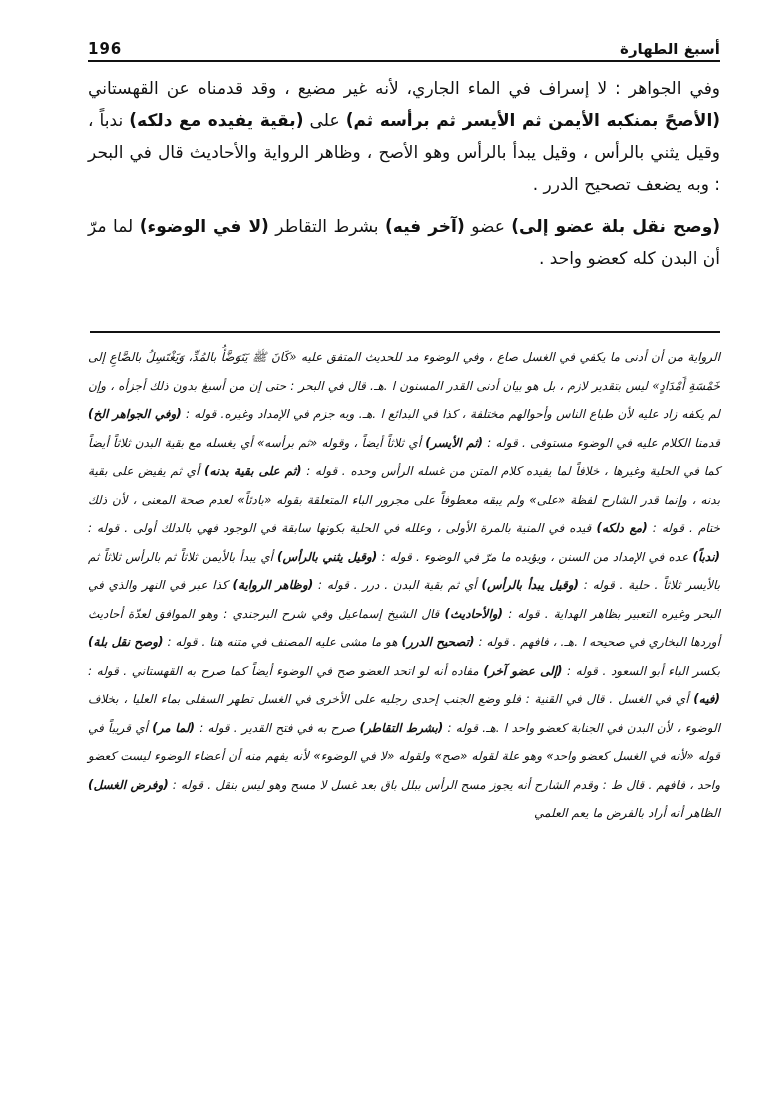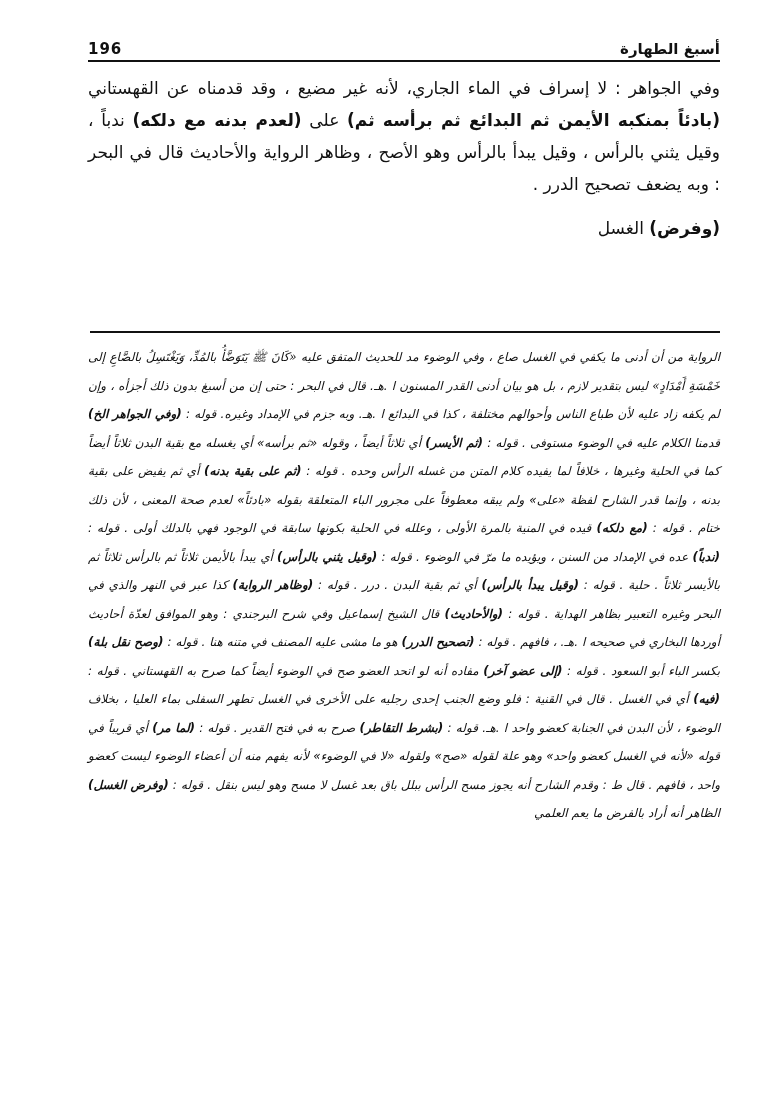--- a/index.html
+++ b/index.html
@@ -37,22 +37,22 @@
 
 <div class="page">
 
   <div class="running-head">
     <span class="title">أسبغ الطهارة</span>
     <span class="pageno">196</span>
   </div>
   <div class="head-rule"></div>
 
   <div class="matn">
-    <p><span>وفي الجواهر : لا إسراف في الماء الجاري، لأنه غير مضيع ، وقد قدمناه عن القهستاني </span><span class="b">(بادئاً بمنكبه الأيمن ثم البدائع ثم برأسه ثم)</span><span> على </span><span class="b">(لعدم بدنه مع دلكه)</span><span> ندباً ، وقيل يثني بالرأس ، وقيل يبدأ بالرأس وهو الأصح ، وظاهر الرواية والأحاديث قال في البحر : وبه يضعف تصحيح الدرر .</span></p>
-    <p><span class="b">(وفرض)</span><span> الغسل</span></p>
+    <p><span>وفي الجواهر : لا إسراف في الماء الجاري، لأنه غير مضيع ، وقد قدمناه عن القهستاني </span><span class="b">(الأصحً بمنكبه الأيمن ثم الأيسر ثم برأسه ثم)</span><span> على </span><span class="b">(بقية يفيده مع دلكه)</span><span> ندباً ، وقيل يثني بالرأس ، وقيل يبدأ بالرأس وهو الأصح ، وظاهر الرواية والأحاديث قال في البحر : وبه يضعف تصحيح الدرر .</span></p>
+    <p class="gap"><span class="b">(وصح نقل بلة عضو إلى)</span><span> عضو </span><span class="b">(آخر فيه)</span><span> بشرط التقاطر </span><span class="b">(لا في الوضوء)</span><span> لما مرّ أن البدن كله كعضو واحد .</span></p>
   </div>
 
   <div class="sep-rule"></div>
 
   <div class="sharh">
     <p><span>الرواية من أن أدنى ما يكفي في الغسل صاع ، وفي الوضوء مد للحديث المتفق عليه </span><span class="hadith">«كَانَ ﷺ يَتَوَضَّأُ بالمُدِّ، وَيَغْتَسِلُ بالصَّاعِ إلى خَمْسَةِ أَمْدَادٍ»</span><span> ليس بتقدير لازم ، بل هو بيان أدنى القدر المسنون ا .هـ. قال في البحر : حتى إن من أسبغ بدون ذلك أجزأه ، وإن لم يكفه زاد عليه لأن طباع الناس وأحوالهم مختلفة ، كذا في البدائع ا .هـ. وبه جزم في الإمداد وغيره. قوله : </span><span class="b">(وفي الجواهر الخ)</span><span> قدمنا الكلام عليه في الوضوء مستوفى . قوله : </span><span class="b">(ثم الأيسر)</span><span> أي ثلاثاً أيضاً ، وقوله «ثم برأسه» أي يغسله مع بقية البدن ثلاثاً أيضاً كما في الحلية وغيرها ، خلافاً لما يفيده كلام المتن من غسله الرأس وحده . قوله : </span><span class="b">(ثم على بقية بدنه)</span><span> أي ثم يفيض على بقية بدنه ، وإنما قدر الشارح لفظة «على» ولم يبقه معطوفاً على مجرور الباء المتعلقة بقوله «بادئاً» لعدم صحة المعنى ، لأن ذلك ختام . قوله : </span><span class="b">(مع دلكه)</span><span> قيده في المنية بالمرة الأولى ، وعلله في الحلية بكونها سابقة في الوجود فهي بالدلك أولى . قوله : </span><span class="b">(ندباً)</span><span> عده في الإمداد من السنن ، ويؤيده ما مرّ في الوضوء . قوله : </span><span class="b">(وقيل يثني بالرأس)</span><span> أي يبدأ بالأيمن ثلاثاً ثم بالرأس ثلاثاً ثم بالأيسر ثلاثاً . حلية . قوله : </span><span class="b">(وقيل يبدأ بالرأس)</span><span> أي ثم بقية البدن . درر . قوله : </span><span class="b">(وظاهر الرواية)</span><span> كذا عبر في النهر والذي في البحر وغيره التعبير بظاهر الهداية . قوله : </span><span class="b">(والأحاديث)</span><span> قال الشيخ إسماعيل وفي شرح البرجندي : وهو الموافق لعدّة أحاديث أوردها البخاري في صحيحه ا .هـ. ، فافهم . قوله : </span><span class="b">(تصحيح الدرر)</span><span> هو ما مشى عليه المصنف في متنه هنا . قوله : </span><span class="b">(وصح نقل بلة)</span><span> بكسر الباء أبو السعود . قوله : </span><span class="b">(إلى عضو آخر)</span><span> مفاده أنه لو اتحد العضو صح في الوضوء أيضاً كما صرح به القهستاني . قوله : </span><span class="b">(فيه)</span><span> أي في الغسل . قال في القنية : فلو وضع الجنب إحدى رجليه على الأخرى في الغسل تطهر السفلى بماء العليا ، بخلاف الوضوء ، لأن البدن في الجنابة كعضو واحد ا .هـ. قوله : </span><span class="b">(بشرط التقاطر)</span><span> صرح به في فتح القدير . قوله : </span><span class="b">(لما مر)</span><span> أي قريباً في قوله «لأنه في الغسل كعضو واحد» وهو علة لقوله «صح» ولقوله «لا في الوضوء» لأنه يفهم منه أن أعضاء الوضوء ليست كعضو واحد ، فافهم . قال ط : وقدم الشارح أنه يجوز مسح الرأس ببلل باق بعد غسل لا مسح وهو ليس بنقل . قوله : </span><span class="b">(وفرض الغسل)</span><span> الظاهر أنه أراد بالفرض ما يعم العلمي</span></p>
   </div>
 
 </div>
 

